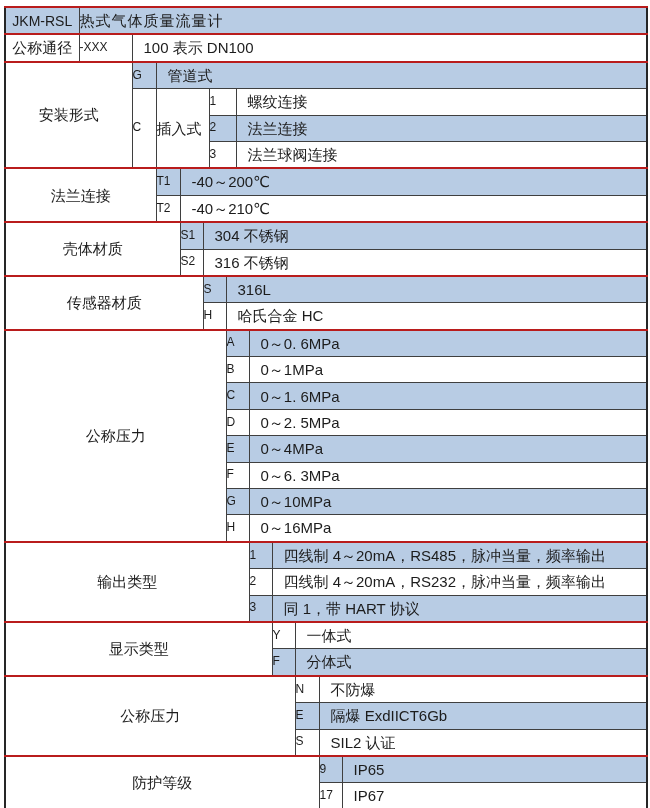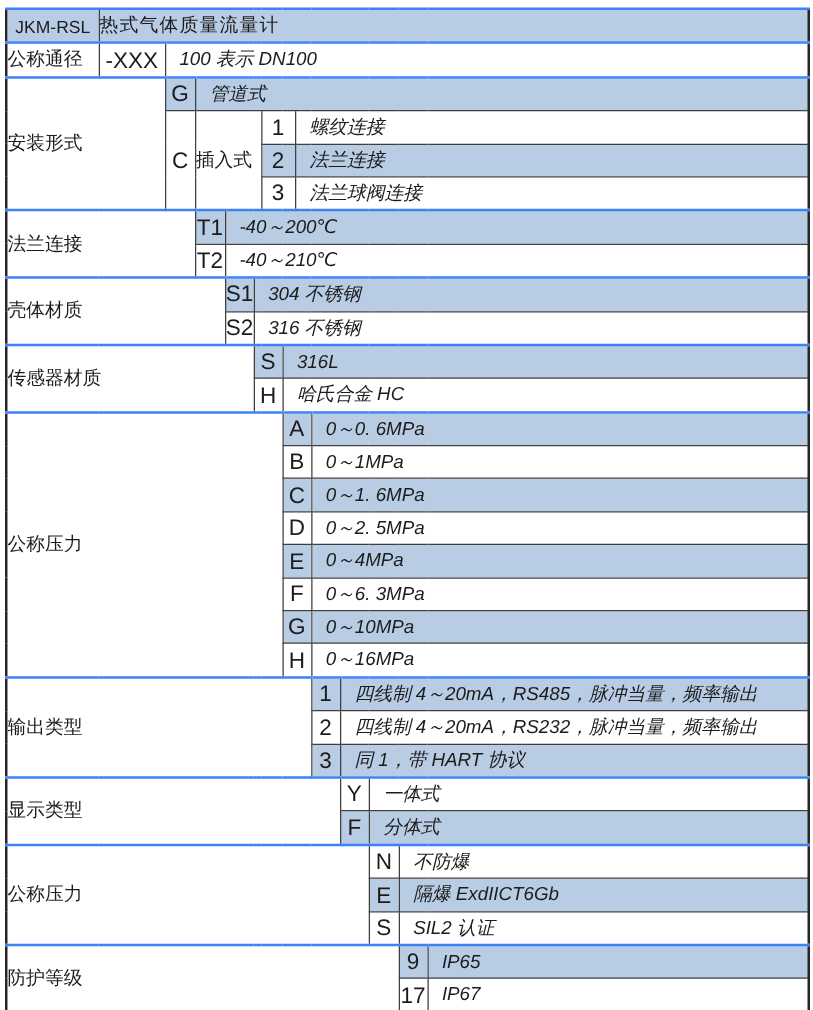--- a/index.html
+++ b/index.html
@@ -27,26 +27,26 @@
   td{
     border:1px solid var(--border);
     height:25.4px;
     padding:0;
     font-size:15px;
     line-height:1.15;
     white-space:nowrap;
     overflow:hidden;
     vertical-align:middle;
   }
-  tr.sec td{border-top:2px solid #3b82f6;}
+  tr.sec td{border-top:2px solid #b91c1c;}
   td.blue{background:var(--band);}
-  td.cat{text-align:left;}
+  td.cat{text-align:center;}
   td.sub{}
-  td.code{text-align:center;font-size:18px;}
-  td.val{text-align:left;padding-left:11px;font-style:italic;}
+  td.code{text-align:left;font-size:12px;}
+  td.val{text-align:left;padding-left:11px;}
   td.hdr{text-align:center;font-size:14px;}
   td.title{letter-spacing:1px;}
 </style>
 </head>
 <body>
 
 <div class="wrap">
   <table class="spec">
     <colgroup>
       <col style="width:74px">

